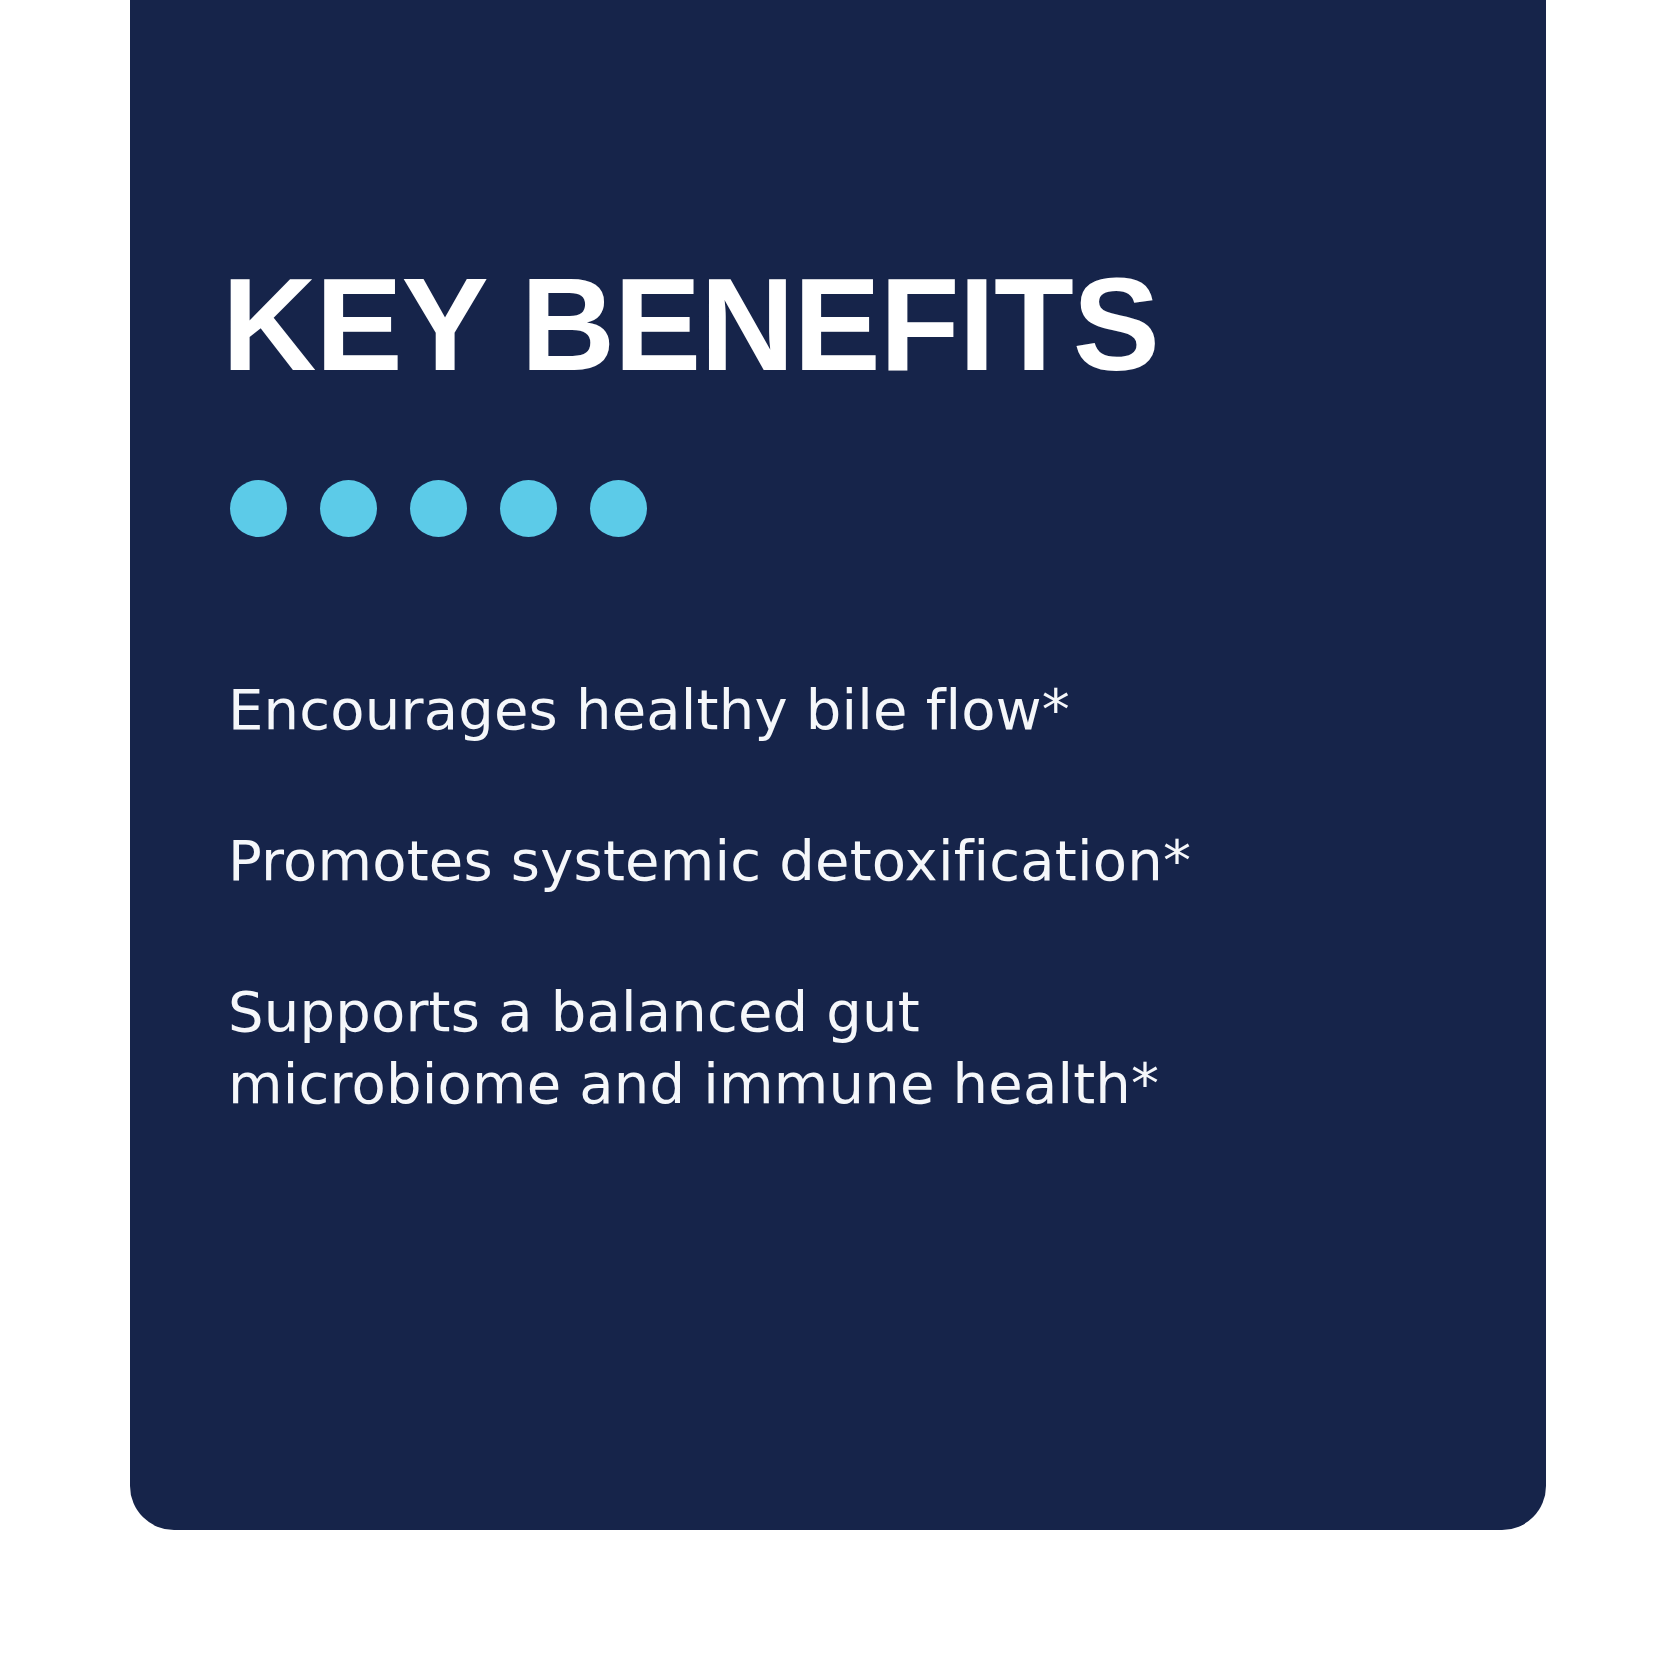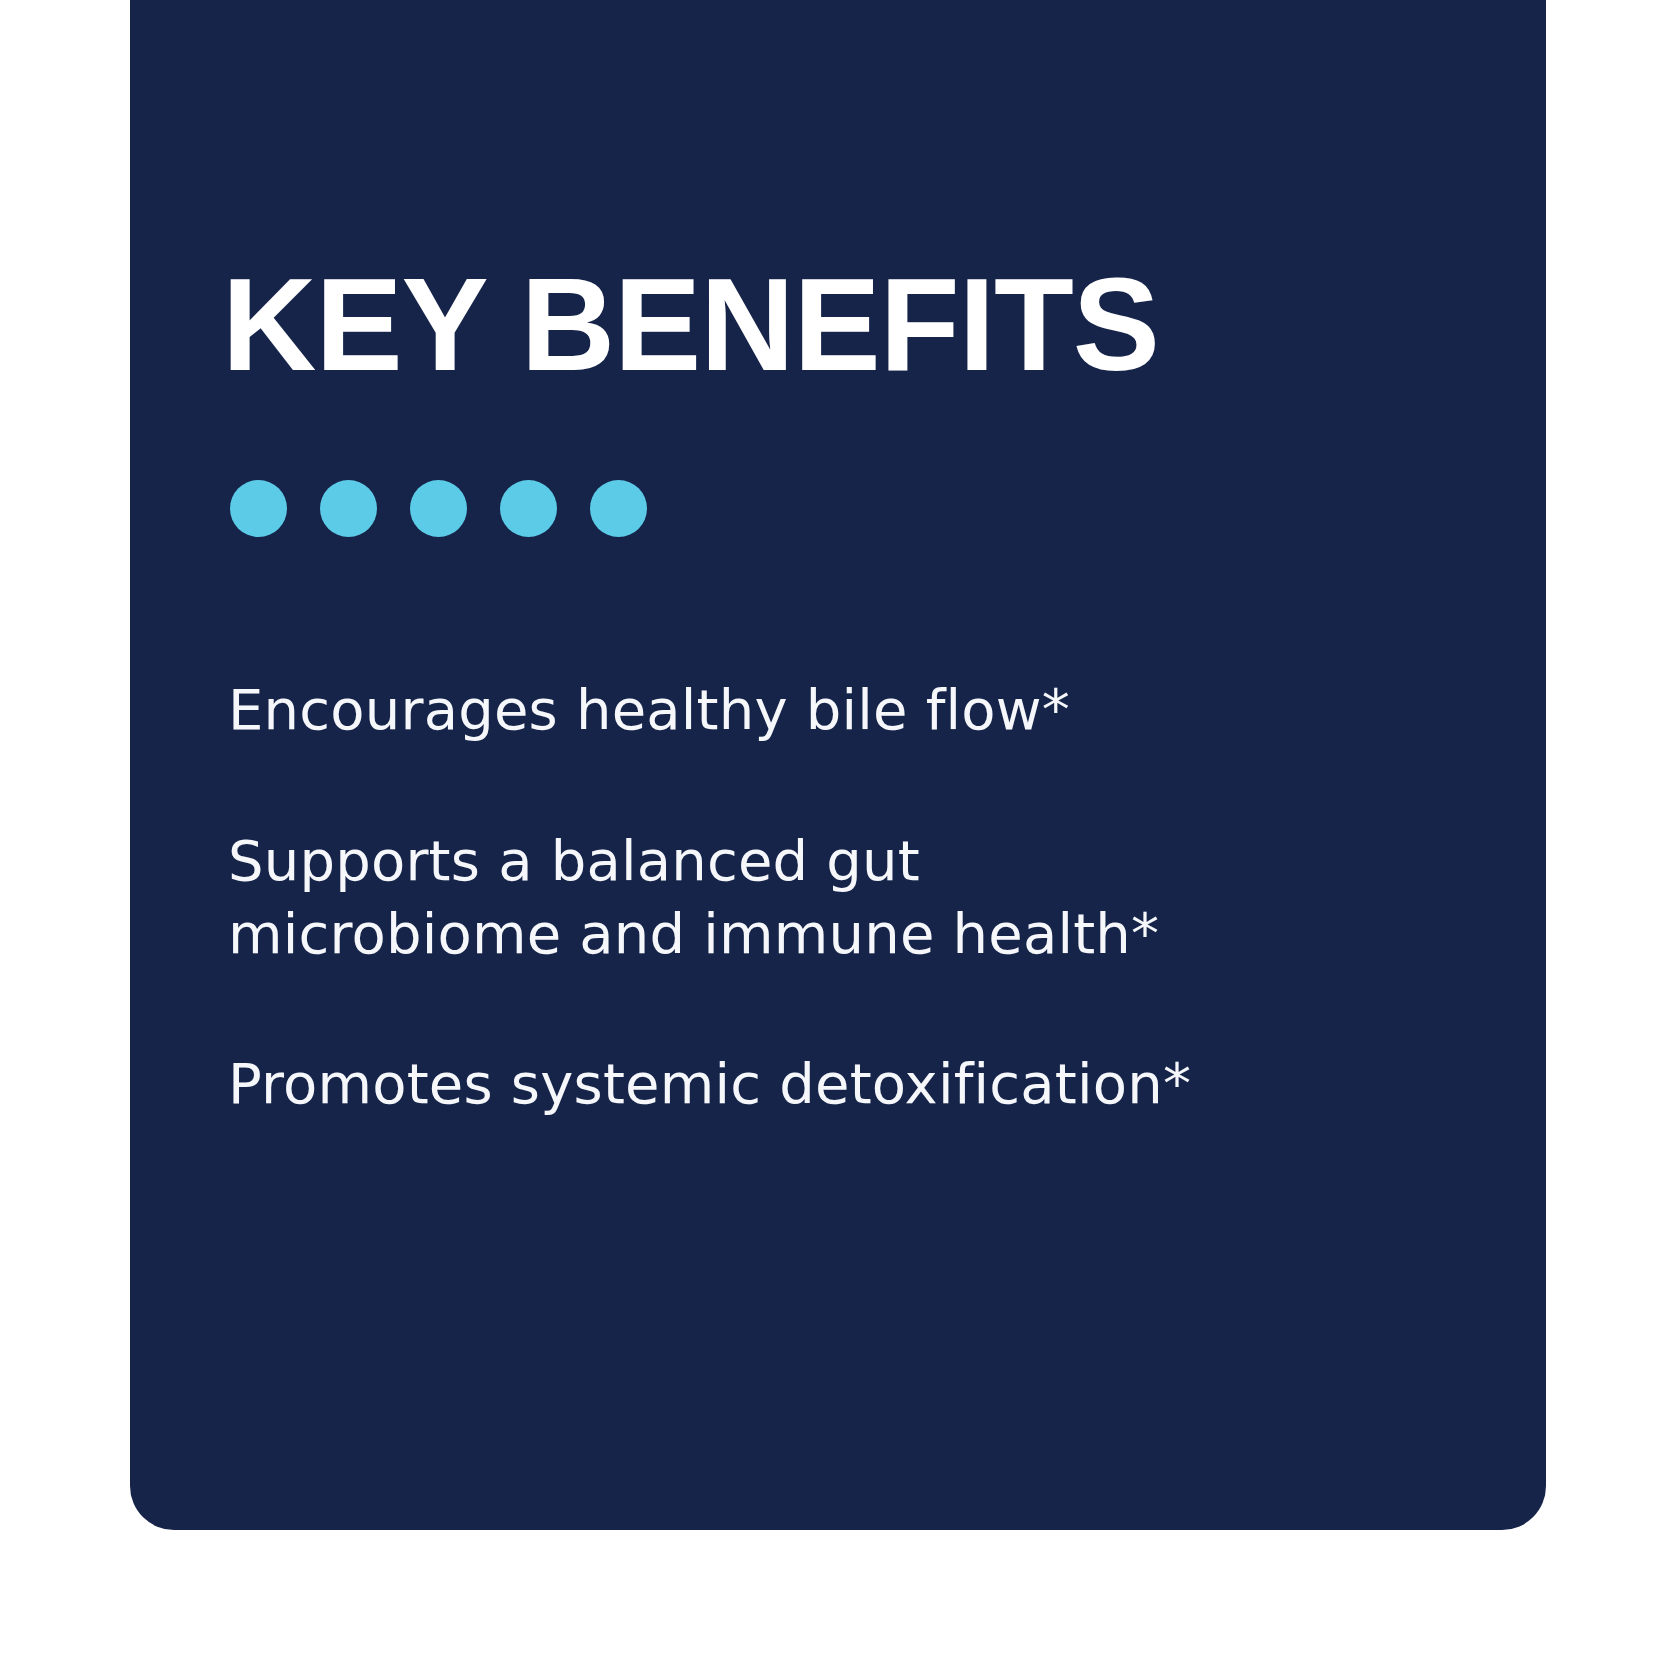--- a/index.html
+++ b/index.html
@@ -117,19 +117,19 @@
     <div class="dot-row">
       <span class="dot" style="background: rgb(92, 203, 232); width: 57px; height: 57px;"></span>
       <span class="dot" style="background: rgb(92, 203, 232); width: 57px; height: 57px;"></span>
       <span class="dot" style="background: rgb(92, 203, 232); width: 57px; height: 57px;"></span>
       <span class="dot" style="background: rgb(92, 203, 232); width: 57px; height: 57px;"></span>
       <span class="dot" style="background: rgb(92, 203, 232); width: 57px; height: 57px;"></span>
     </div>
 
     <ul class="benefit-list">
       <li class="benefit-item wide" style="color: rgb(245, 247, 250); margin-top: 44px;">Encourages healthy bile flow*</li>
+      <li class="benefit-item" style="color: rgb(245, 247, 250);">Promotes systemic detoxification*</li>
       <li class="benefit-item" style="color: rgb(245, 247, 250);">Supports a balanced gut microbiome and immune health*</li>
-      <li class="benefit-item" style="color: rgb(245, 247, 250);">Promotes systemic detoxification*</li>
     </ul>
 
   </section>
 
 </div>
 
 </body></html>

